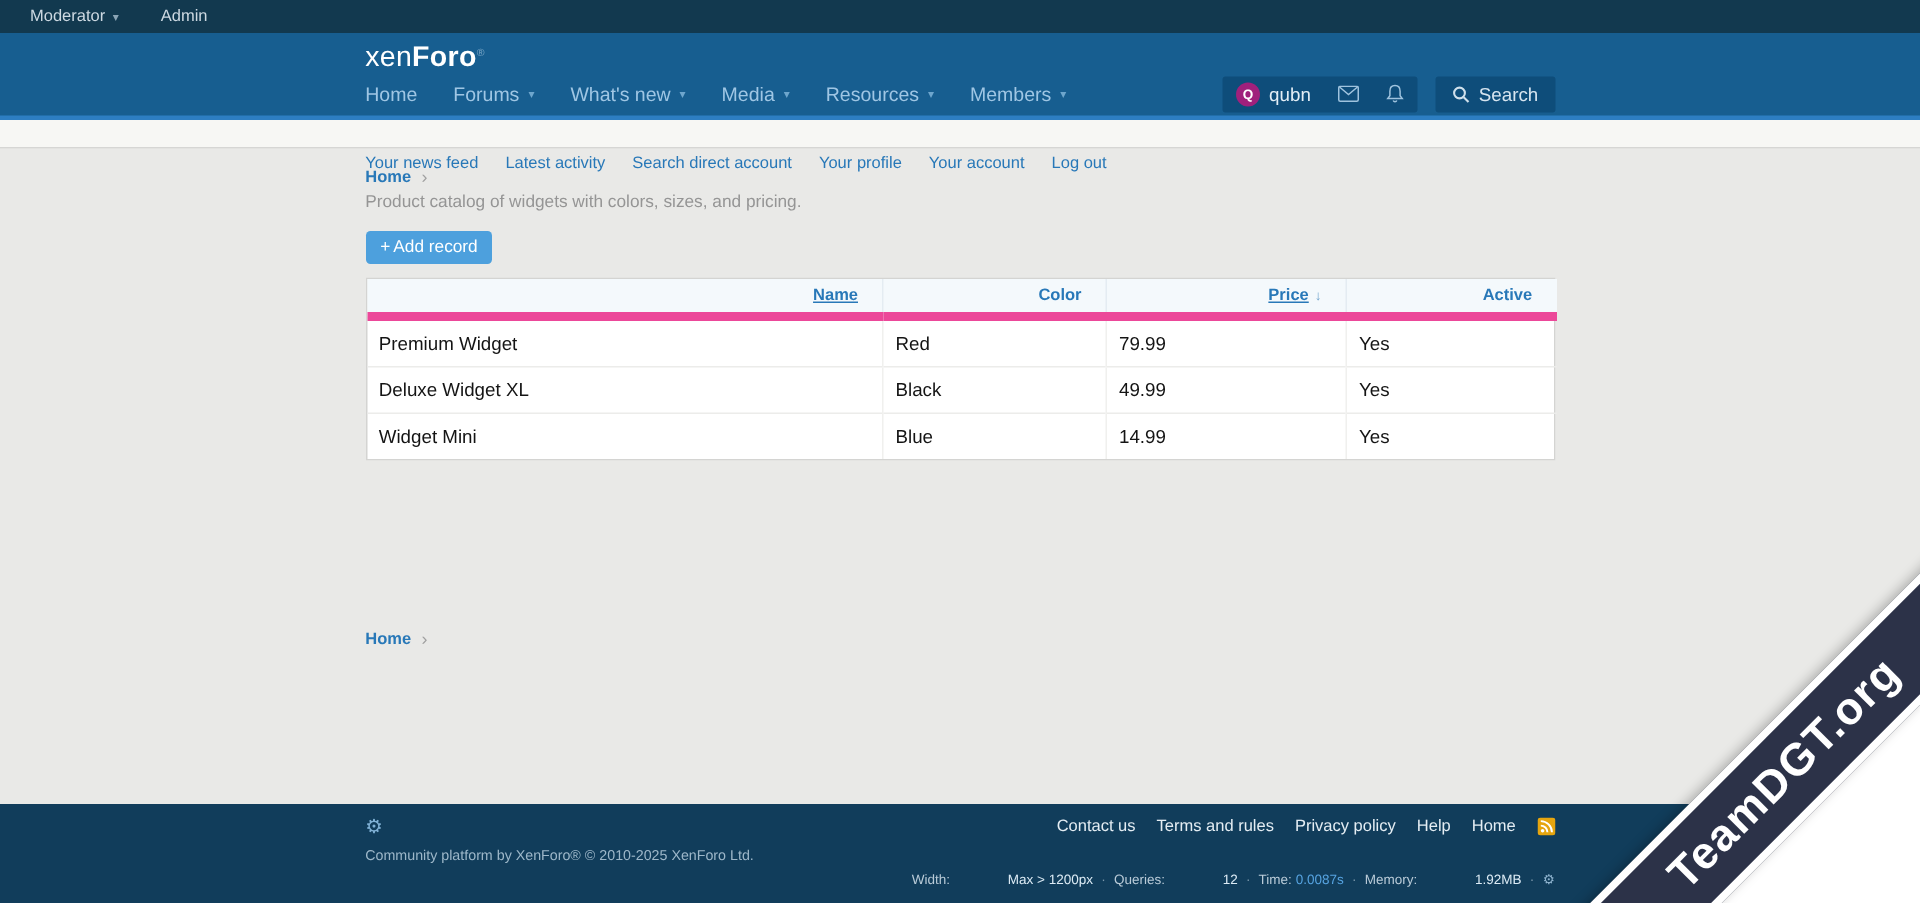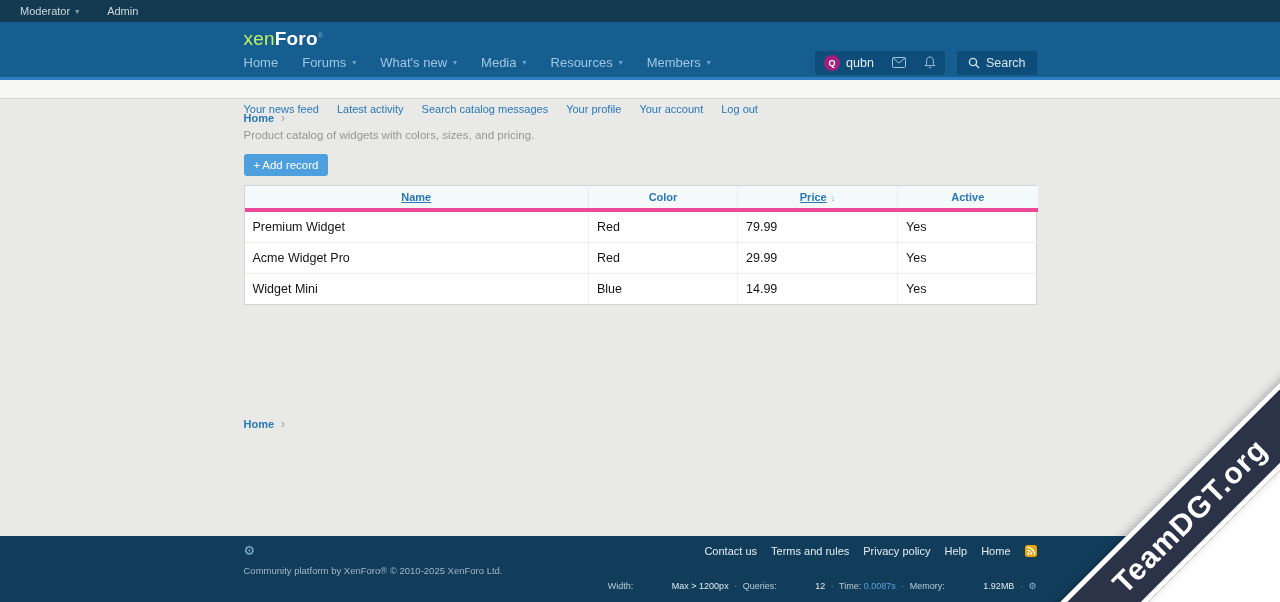--- a/index.html
+++ b/index.html
@@ -18,21 +18,21 @@
   .modbar { background:#12394f; height:22px; display:flex; align-items:center; }
   .modbar-inner { display:flex; align-items:center; gap:28px;margin-left:20px; }
   .modbar a { color:#cdd9e2; font-size:11px; text-decoration:none; display:flex; align-items:center; gap:5px; cursor:pointer; }
   .modbar .caret { font-size:8px; color:#8aa4b5; }
 
   
   .header { background:#175e90; height:58px; display:flex; flex-direction:column; }
   .header-inner { display:flex; flex-direction:column; flex:1; }
   .logo-row { height:26px; display:flex; align-items:flex-end; }
   .logo { font-size:19px; line-height:19px; text-decoration:none; cursor:pointer; letter-spacing:.2px; }
-  .logo .xen { color:#bef264; font-weight:400; }
+  .logo .xen { color:#ffffff; font-weight:400; }
   .logo .foro { color:#ffffff; font-weight:700; }
   .logo .mark { color:#a9c9e1; font-size:7px; vertical-align:super; opacity:.7; }
   .nav-row { height:29px; display:flex; align-items:center; }
   .nav-item { display:flex; align-items:center; gap:6px; color:#9fc6e4; font-size:13px; text-decoration:none; padding:0 12px; height:100%; cursor:pointer; }
   .nav-item:first-child { padding-left:0; }
   .nav-item .caret { font-size:8px; color:#6ea6cd; }
   .header-strip { height:3px; background:#2d7ec2; }
   .user-tools { margin-left:auto; display:flex; align-items:center; gap:12px; }
   .visitor-strip { display:flex; align-items:center; background:#0e4d7a; border-radius:2px; height:24px; }
   .visitor-seg { display:flex; align-items:center; gap:6px; padding:0 9px; height:100%; cursor:pointer; color:#e3eef6; font-size:12.5px; text-decoration:none; }
@@ -49,21 +49,21 @@
   .main { flex:1; padding-top:12px; }
   .breadcrumb { display:flex; align-items:center; gap:7px; font-size:11px; }
   .breadcrumb a { color:#2878b8; font-weight:700; text-decoration:none; cursor:pointer; }
   .breadcrumb .sep { color:#a0a0a0; font-size:12px; }
   .page-title { font-size:21px; font-weight:500; color:#121212; margin-top:7px; }
   .page-desc { font-size:11.5px; color:#959595; margin-top:4px; }
   .add-btn { display:inline-flex; align-items:center; gap:2px; background:#4da0dd; color:#ffffff; border:none; border-radius:3px; font-size:11.5px; padding:5px 10px; margin-top:13px; cursor:pointer; font-family:inherit; }
   .card { background:#fff; border:1px solid #d4d4d2; margin-top:9px; }
   table { width:100%; border-collapse:collapse; table-layout:fixed; }
   col.c-name { width:344px; } col.c-color { width:149px; } col.c-price { width:160px; } col.c-active { width:140px; }
-  thead th { background:#f4f9fc; text-align:center; font-size:11px; color:#2878b8; font-weight:700; padding:5px 4px; border-bottom:4px solid #ec4899; }
+  thead th { background:#f4f9fc; text-align:right; font-size:11px; color:#2878b8; font-weight:700; padding:5px 16px; border-bottom:6px solid #ec4899; }
   thead th + th { border-left:1px solid #e4ecf2; }
   thead th .sortable { text-decoration:underline; cursor:pointer; }
   thead th .sort-icon { font-size:9px; color:#6fa3cc; margin-left:4px; }
   tbody td { font-size:12.5px; color:#141414; padding:8px; }
   tbody td + td { border-left:1px solid #f0f0ee; }
   tbody tr + tr td { border-top:1px solid #ececea; }
   .breadcrumb-bottom { margin-top:112px; }
 
   
   .footer { background:#113d5b; height:66px; }
@@ -157,21 +157,21 @@
       </div>
     </div>
   </div>
   <div class="header-strip"></div>
 </div>
 
 <div class="subnav">
   <div class="container subnav-inner">
     <a>Your news feed</a>
     <a>Latest activity</a>
-    <a>Search catalog messages</a>
+    <a>Search direct account</a>
     <a>Your profile</a>
     <a>Your account</a>
     <a>Log out</a>
   </div>
 </div>
 
 <div class="main">
   <div class="container">
     <div class="breadcrumb">
       <a>Home</a>
@@ -200,23 +200,23 @@
           </tr>
         </thead>
         <tbody>
           <tr>
             <td>Premium Widget</td>
             <td>Red</td>
             <td>79.99</td>
             <td>Yes</td>
           </tr>
           <tr>
-            <td>Acme Widget Pro</td>
-            <td>Red</td>
-            <td>29.99</td>
+            <td>Deluxe Widget XL</td>
+            <td>Black</td>
+            <td>49.99</td>
             <td>Yes</td>
           </tr>
           <tr>
             <td>Widget Mini</td>
             <td>Blue</td>
             <td>14.99</td>
             <td>Yes</td>
           </tr>
         </tbody>
       </table>

